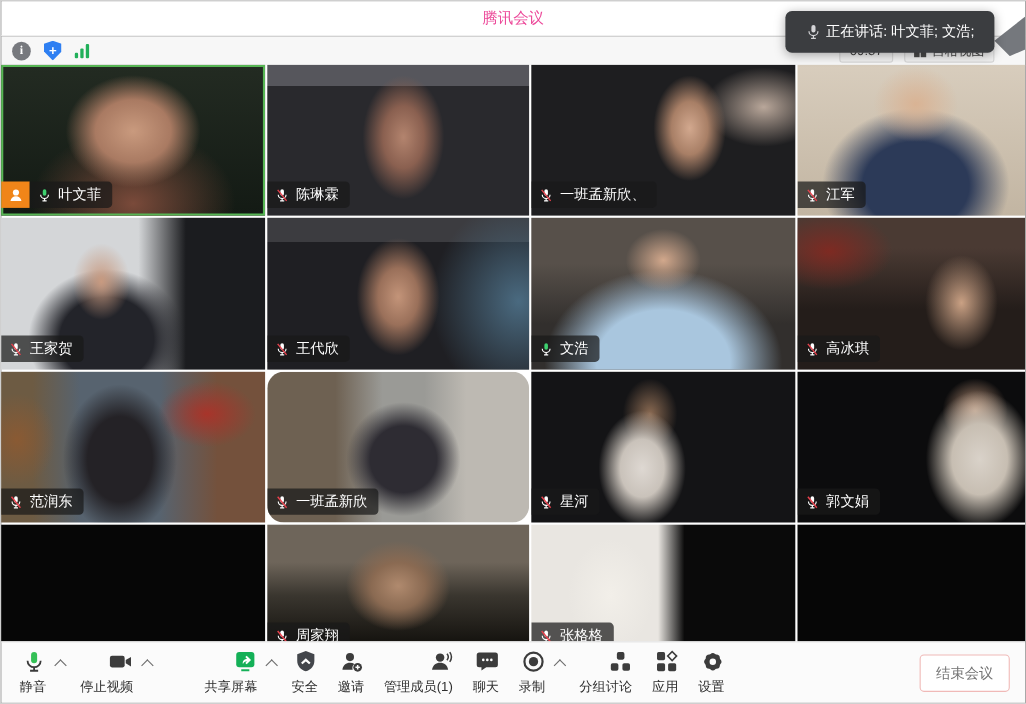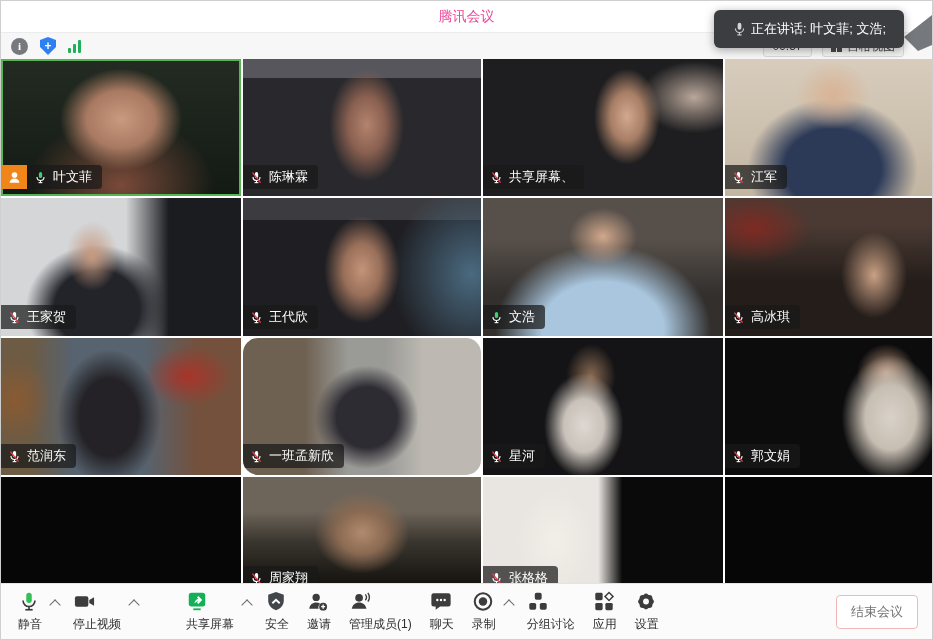--- a/index.html
+++ b/index.html
@@ -56,21 +56,21 @@
   .scene-15{background:radial-gradient(60px 80px at 30% 60%,#f2efe9 0%,rgba(0,0,0,0) 64%),linear-gradient(90deg,#e9e6e1 0 48%,#0a0a0a 58%);}
   .scene-16{background:#060606;}
   
   .chat-pill{position:absolute;left:8px;top:484px;z-index:20;height:29px;background:rgba(18,18,18,.85);
     border-radius:15px;display:flex;align-items:center;gap:9px;padding:0 12px;color:#eee;font-size:13px;}
   .chat-pill .sep{width:1px;height:14px;background:#555;}
   .chat-pill .chev{font-size:14px;color:#fff;transform:scaleY(1.2);}
   
   .toolbar{position:absolute;left:0;right:0;bottom:0;height:55px;background:#fbfbfb;border-top:1px solid #e4e4e4;
     display:flex;align-items:center;padding:0 8px;z-index:30;}
-  .tb-btn{display:flex;flex-direction:column;align-items:flex-start;justify-content:center;gap:3px;
+  .tb-btn{display:flex;flex-direction:column;align-items:flex-end;justify-content:center;gap:3px;
     padding:3px 9px;font-size:12px;color:#2e2e2e;cursor:pointer;}
   .tb-btn svg{display:block;}
   .caret{width:7px;height:7px;border-left:1.6px solid #6b6b6b;border-top:1.6px solid #6b6b6b;
     transform:rotate(45deg);display:inline-block;margin:0 5px 14px 0;align-self:center;cursor:pointer;}
   .ml-share{margin-left:34px;}
   .spacer{flex:1;}
   .end-btn{border:1px solid #f0b9b7;color:#737373;background:#fff;font-size:13px;border-radius:4px;
     padding:7px 14px;margin-right:6px;cursor:pointer;}
 </style>
 </head>
@@ -159,21 +159,21 @@
       <div class="label-row">
 
         <span class="name-label muted">
           <svg class="mini-mic" width="13" height="15" viewBox="0 0 24 24">
             <rect class="mic-body" x="9" y="2" width="6" height="11" rx="3"></rect>
             <path d="M5.5 11a6.5 6.5 0 0 0 13 0" fill="none" stroke="#fff" stroke-width="2"></path>
             <line x1="12" y1="17.5" x2="12" y2="21.5" stroke="#fff" stroke-width="2"></line>
             <line x1="8.5" y1="21.5" x2="15.5" y2="21.5" stroke="#fff" stroke-width="2"></line>
             <line class="slash" x1="4.5" y1="3" x2="19.5" y2="21.5" stroke="#e8414d" stroke-width="2.4"></line>
           </svg>
-          <span class="p-name">共享屏幕、</span>
+          <span class="p-name">一班孟新欣、</span>
         </span>
       </div>
     </div>
       <div class="tile scene-4">
       <div class="label-row">
 
         <span class="name-label muted">
           <svg class="mini-mic" width="13" height="15" viewBox="0 0 24 24">
             <rect class="mic-body" x="9" y="2" width="6" height="11" rx="3"></rect>
             <path d="M5.5 11a6.5 6.5 0 0 0 13 0" fill="none" stroke="#fff" stroke-width="2"></path>

